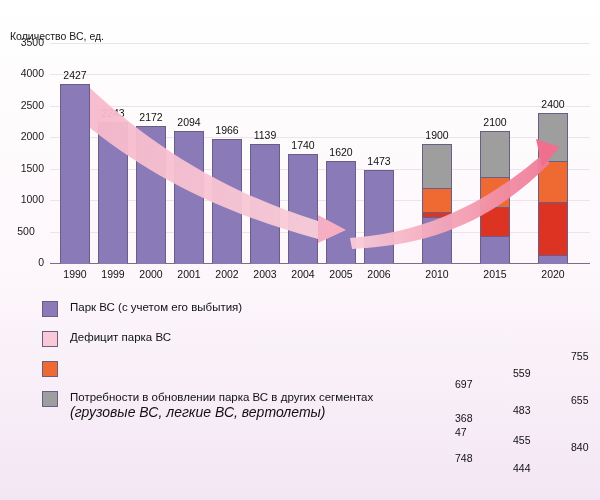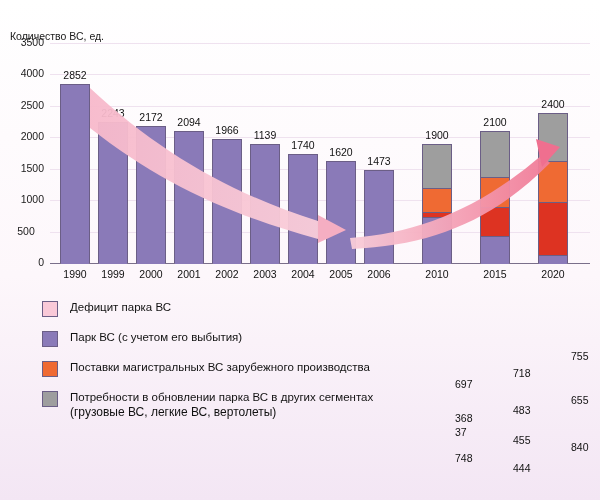--- a/index.html
+++ b/index.html
@@ -137,21 +137,22 @@
     flex: 0 0 auto;
     margin-top: 1px;
   }
   .legend-text {
     font-size: 11.5px;
     color: #111;
     line-height: 15px;
   }
   .legend-sub {
     display: block;
-    font-size: 12px;
+    font-size: 14px;
+    font-style: italic;
   }
 </style>
 </head>
 <body>
 
 <div id="root">
 
   <div id="chart-panel">
 
     <div id="y-axis-title">Количество ВС, ед.</div>
@@ -172,21 +173,21 @@
         <div class="y-tick" style="top: 130.286px;">2000</div>
         <div class="y-tick" style="top: 161.714px;">1500</div>
         <div class="y-tick" style="top: 193.143px;">1000</div>
         <div class="y-tick" style="top: 224.571px; text-align: center;">500</div>
         <div class="y-tick" style="top: 256px;">0</div>
       </div>
     <div id="axis-line"></div>
 
     <div id="plot">
         <div class="bar-slot" style="left: 10px;">
-          <div class="bar-total" style="bottom: 182.269px;">2852</div>
+          <div class="bar-total" style="bottom: 182.269px;">2427</div>
           <div class="bar-stack" style="height: 179.269px;">
             <div class="seg" style="height: 179.269px; background: rgb(138, 122, 184);"></div>
           </div>
         </div>
         <div class="bar-slot" style="left: 48px;">
           <div class="bar-total" style="bottom: 143.989px;">2243</div>
           <div class="bar-stack" style="height: 140.989px;">
             <div class="seg" style="height: 140.989px; background: rgb(138, 122, 184);"></div>
           </div>
         </div>
@@ -227,36 +228,36 @@
           </div>
         </div>
         <div class="bar-slot" style="left: 314px;">
           <div class="bar-total" style="bottom: 95.5886px;">1473</div>
           <div class="bar-stack" style="height: 92.5886px;">
             <div class="seg" style="height: 92.5886px; background: rgb(138, 122, 184);"></div>
           </div>
         </div>
         <div class="bar-slot" style="left: 372px;">
           <div class="seg-label" style="top: 189.491px;">748</div>
-          <div class="seg-label" style="top: 163.249px;">37</div>
+          <div class="seg-label" style="top: 163.249px;">47</div>
           <div class="seg-label" style="top: 148.949px;">368</div>
           <div class="seg-label" style="top: 115.477px;">697</div>
           <div class="bar-total" style="bottom: 122.429px;">1900</div>
           <div class="bar-stack" style="height: 119.429px;">
             <div class="seg" style="height: 43.8114px; background: rgb(158, 158, 158);"></div>
             <div class="seg" style="height: 23.1314px; background: rgb(239, 106, 51);"></div>
             <div class="seg" style="height: 5.46857px; background: rgb(221, 51, 34);"></div>
             <div class="seg" style="height: 47.0171px; background: rgb(138, 122, 184);"></div>
           </div>
         </div>
         <div class="bar-slot" style="left: 430px;">
           <div class="seg-label" style="top: 199.046px;">444</div>
           <div class="seg-label" style="top: 170.791px;">455</div>
           <div class="seg-label" style="top: 141.311px;">483</div>
-          <div class="seg-label" style="top: 103.566px;">718</div>
+          <div class="seg-label" style="top: 103.566px;">559</div>
           <div class="bar-total" style="bottom: 135px;">2100</div>
           <div class="bar-stack" style="height: 132px;">
             <div class="seg" style="height: 45.1314px; background: rgb(158, 158, 158);"></div>
             <div class="seg" style="height: 30.36px; background: rgb(239, 106, 51);"></div>
             <div class="seg" style="height: 28.6px; background: rgb(221, 51, 34);"></div>
             <div class="seg" style="height: 27.9086px; background: rgb(138, 122, 184);"></div>
           </div>
         </div>
         <div class="bar-slot" style="left: 488px;">
           <div class="seg-label" style="top: 208.6px; margin-left: 44px;">140</div>
@@ -300,29 +301,28 @@
       <div class="x-label" style="left: 281px;">2004</div>
       <div class="x-label" style="left: 319px;">2005</div>
       <div class="x-label" style="left: 357px;">2006</div>
       <div class="x-label" style="left: 415px;">2010</div>
       <div class="x-label" style="left: 473px;">2015</div>
       <div class="x-label" style="left: 531px;">2020</div>
     </div>
 
   <div id="legend">
       <div class="legend-row">
+        <span class="swatch" style="background: rgb(138, 122, 184);"></span>
+        <span class="legend-text">Парк ВС (с учетом его выбытия)</span>
+      </div>
+      <div class="legend-row">
         <span class="swatch" style="background: rgb(249, 201, 216);"></span>
         <span class="legend-text">Дефицит парка ВС</span>
       </div>
       <div class="legend-row">
-        <span class="swatch" style="background: rgb(138, 122, 184);"></span>
-        <span class="legend-text">Парк ВС (с учетом его выбытия)</span>
-      </div>
-      <div class="legend-row">
         <span class="swatch" style="background: rgb(239, 106, 51);"></span>
-        <span class="legend-text">Поставки магистральных ВС зарубежного производства</span>
       </div>
       <div class="legend-row">
         <span class="swatch" style="background: rgb(158, 158, 158);"></span>
         <span class="legend-text">Потребности в обновлении парка ВС в других сегментах<span class="legend-sub">(грузовые ВС, легкие ВС, вертолеты)</span></span>
       </div>
     </div>
 </div>
 
 </body></html>

